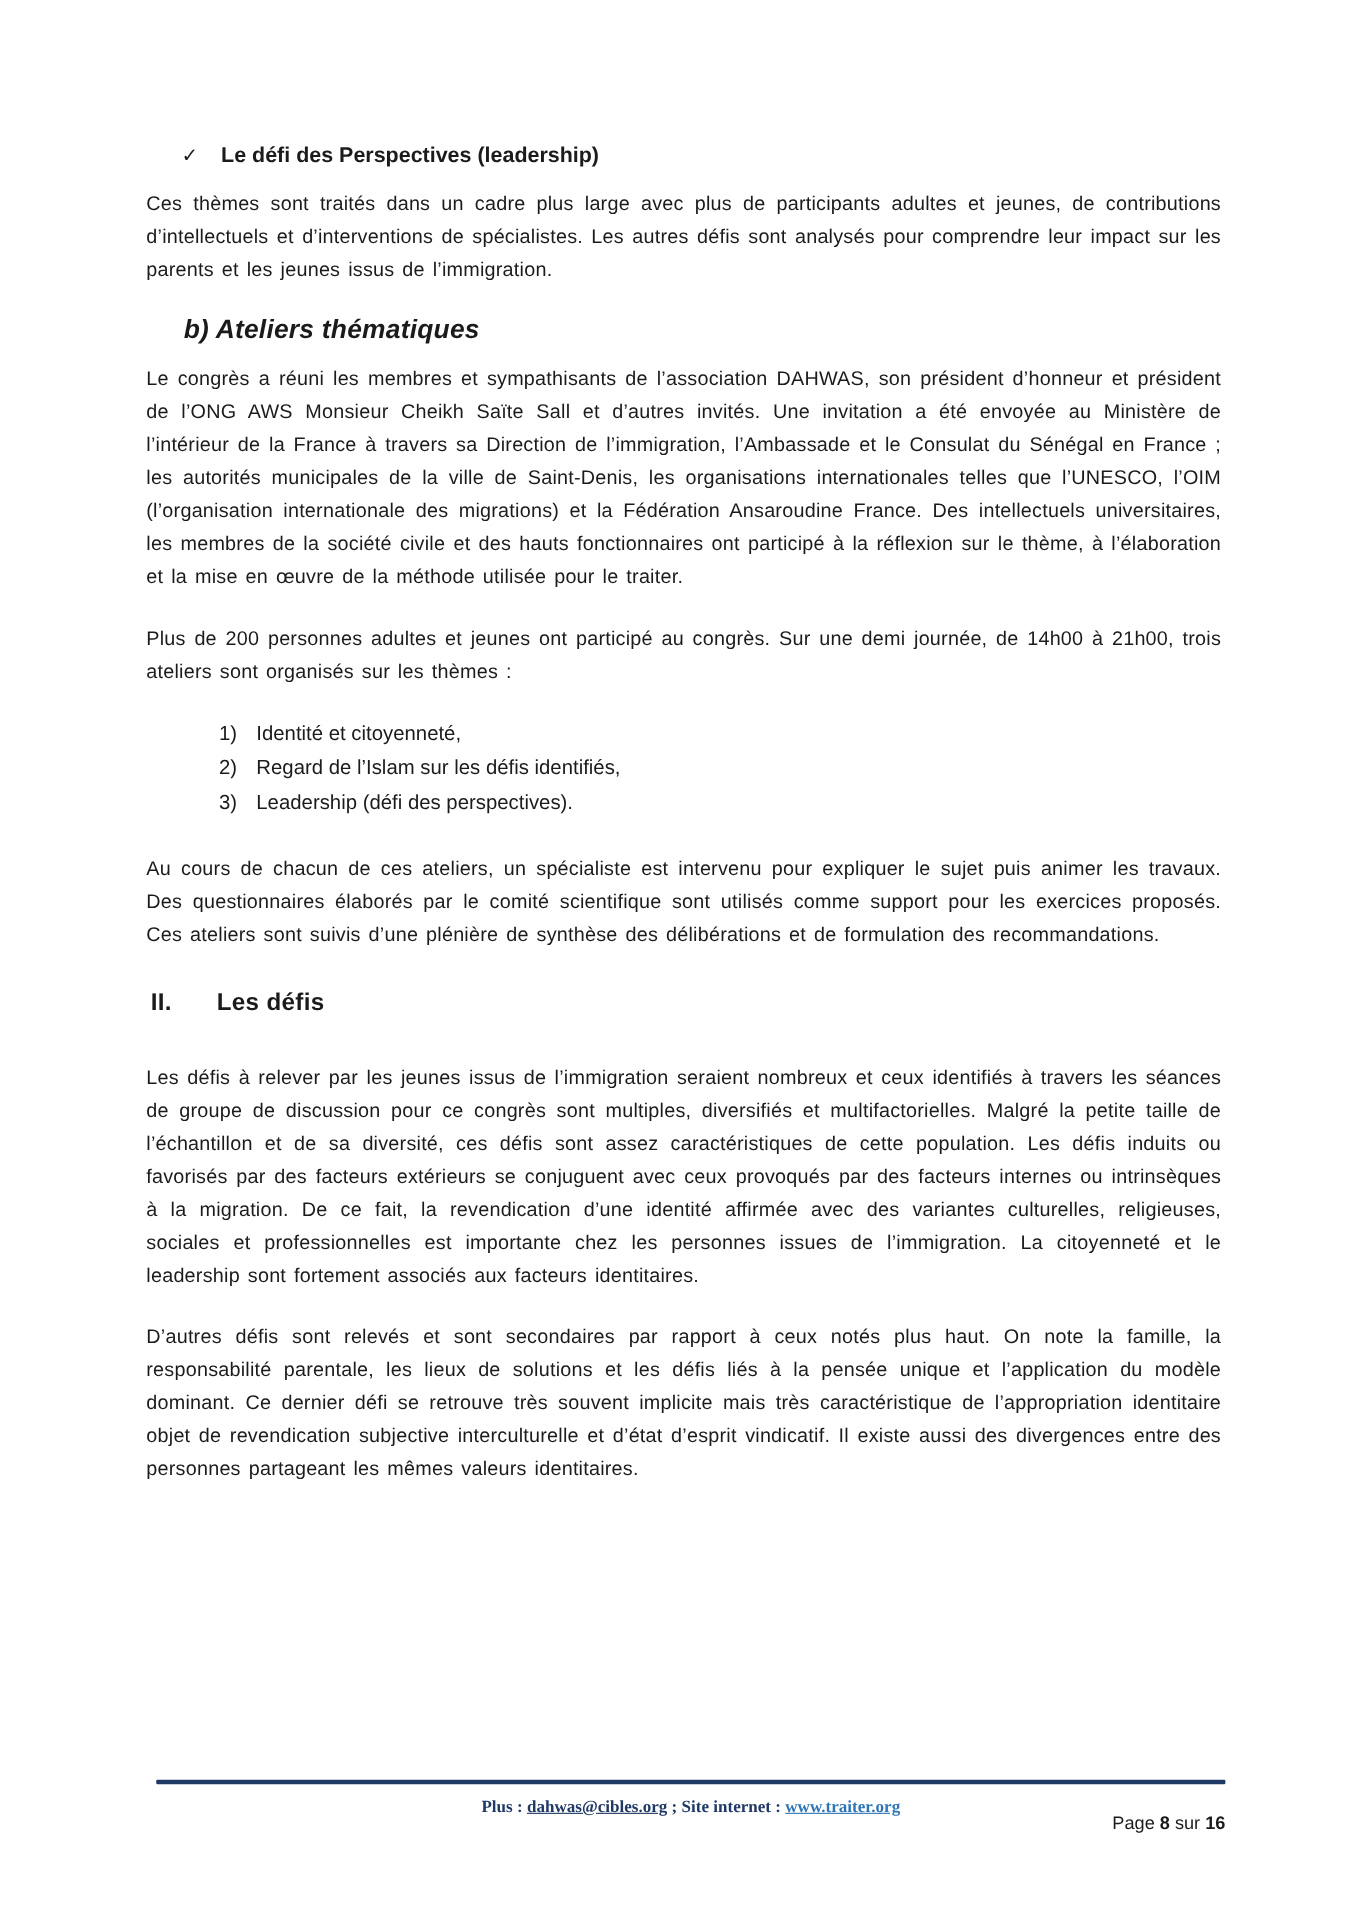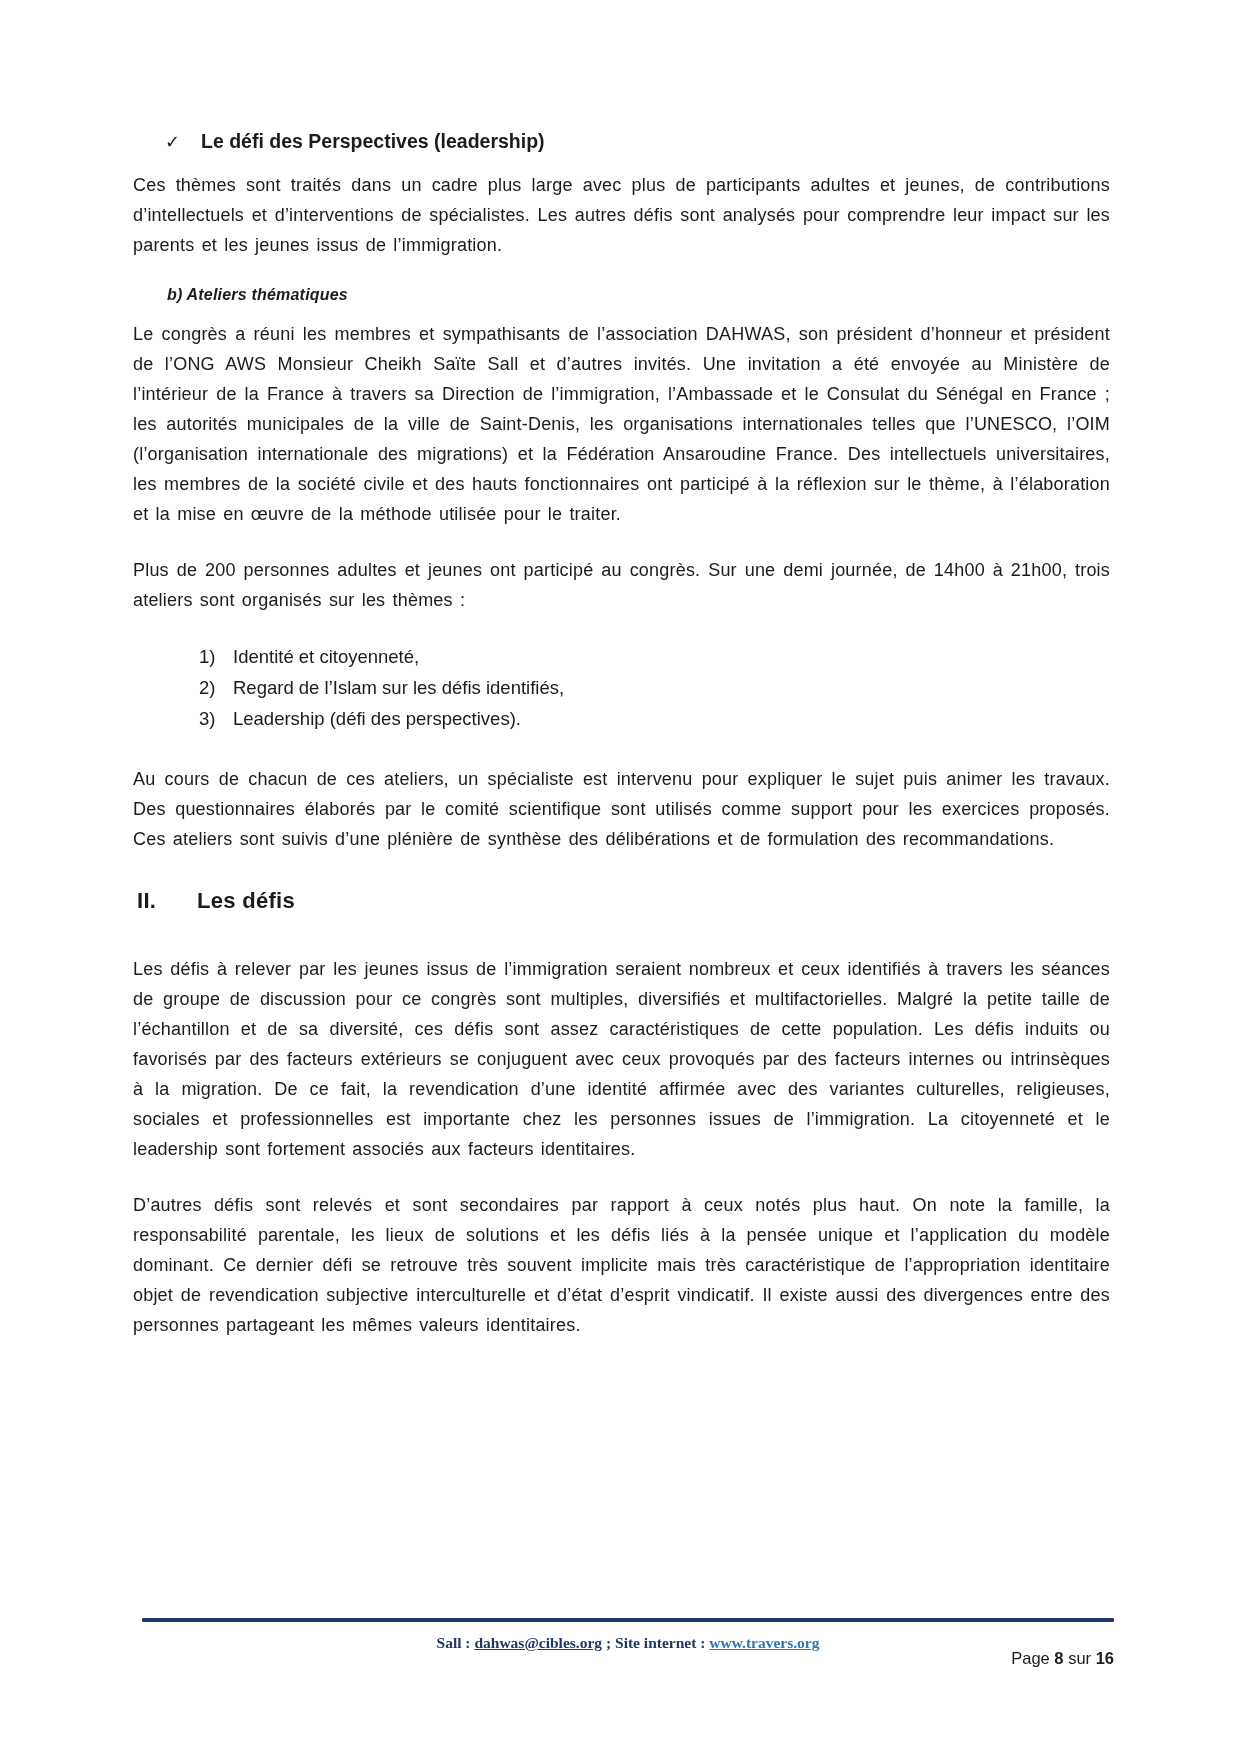--- a/index.html
+++ b/index.html
@@ -36,21 +36,21 @@
   .check-heading .check-mark {
     font-weight: normal;
     width: 36px;
     flex: 0 0 36px;
     font-size: 18px;
   }
   .heading-b {
     margin: 26px 0 15px 34px;
     font-weight: bold;
     font-style: italic;
-    font-size: 16px;
+    font-size: 24px;
     letter-spacing: 0.2px;
   }
   .num-list {
     margin: 0 0 30px 66px;
   }
   .num-list .list-row {
     display: flex;
     align-items: baseline;
     font-size: 18.5px;
     line-height: 31px;
@@ -161,20 +161,20 @@
 
     <p>D’autres défis sont relevés et sont secondaires par rapport à ceux notés plus haut. On note la famille, la responsabilité parentale, les lieux de solutions et les défis liés à la pensée unique et l’application du modèle dominant. Ce dernier défi se retrouve très souvent implicite mais très caractéristique de l’appropriation identitaire objet de revendication subjective interculturelle et d’état d’esprit vindicatif. Il existe aussi des divergences entre des personnes partageant les mêmes valeurs identitaires.</p>
 
 
   </div>
 
   <div class="footer">
     <div class="footer-rule"></div>
     <div class="footer-body">
       <div class="footer-line">
-        <span>Sall : </span><span class="mail-link">dahwas@cibles.org</span><span> ; Site internet : </span><span class="site-link">www.travers.org</span>
+        <span>Plus : </span><span class="mail-link">dahwas@cibles.org</span><span> ; Site internet : </span><span class="site-link">www.traiter.org</span>
       </div>
       <div class="footer-page">
         <span>Page </span><span class="pg-bold">8</span><span> sur </span><span class="pg-bold">16</span>
       </div>
     </div>
   </div>
 </div>
 
 </body></html>

